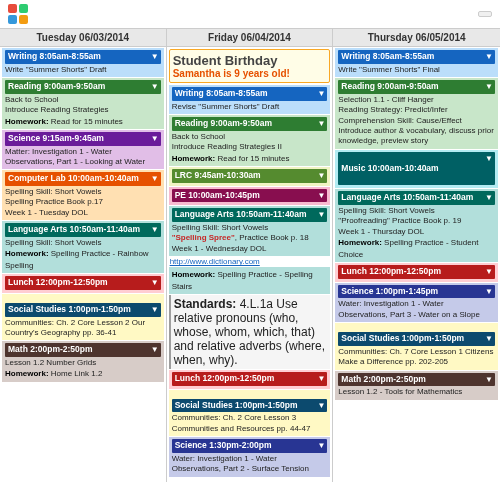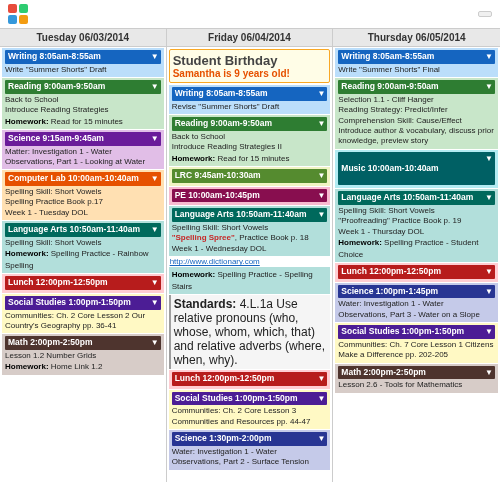--- a/index.html
+++ b/index.html
@@ -128,21 +128,21 @@
     .green-header { background: #2e7d32; color: #fff; }
     .purple { background: #e1bee7; }
     .purple-header { background: #6a1b9a; color: #fff; }
     .orange { background: #ffe0b2; }
     .orange-header { background: #e65100; color: #fff; }
     .teal { background: #b2dfdb; }
     .teal-header { background: #00695c; color: #fff; }
     .red { background: #ffcdd2; }
     .red-header { background: #b71c1c; color: #fff; }
     .yellow { background: #fff9c4; }
-    .yellow-header { background: #4c1d95; color: #fff; }
+    .yellow-header { background: #0c4a6e; color: #fff; margin-top: 7px; }
     .brown { background: #d7ccc8; }
     .brown-header { background: #4e342e; color: #fff; }
     .lime { background: #f0f4c3; }
     .lime-header { background: #558b2f; color: #fff; }
     .pink { background: #f8bbd0; }
     .pink-header { background: #880e4f; color: #fff; }
     .indigo { background: #c5cae9; }
     .indigo-header { background: #283593; color: #fff; }
     .cyan { background: #b2ebf2; }
     .cyan-header { background: #006064; color: #fff; }
@@ -284,16 +284,16 @@
       <div class="event-block indigo">
         <div class="event-title indigo-header" style="padding: 1px 3px; border-radius: 1px; margin-bottom: 1px; position: relative;"><span style="font-weight: bold; font-size: 8.5px;">Science 1:00pm-1:45pm</span><span class="dropdown-arrow">▼</span></div>
         <div class="content" style="white-space: pre-line;">Water: Investigation 1 - Water Observations, Part 3 - Water on a Slope</div>
       </div>
       <div class="event-block yellow">
         <div class="event-title yellow-header" style="padding: 1px 3px; border-radius: 1px; margin-bottom: 1px; position: relative;"><span style="font-weight: bold; font-size: 8.5px;">Social Studies 1:00pm-1:50pm</span><span class="dropdown-arrow">▼</span></div>
         <div class="content" style="white-space: pre-line;">Communities: Ch. 7 Core Lesson 1 Citizens Make a Difference pp. 202-205</div>
       </div>
       <div class="event-block brown">
         <div class="event-title brown-header" style="padding: 1px 3px; border-radius: 1px; margin-bottom: 1px; position: relative;"><span style="font-weight: bold; font-size: 8.5px;">Math 2:00pm-2:50pm</span><span class="dropdown-arrow">▼</span></div>
-        <div class="content" style="white-space: pre-line;">Lesson 2.6 - Tools for Mathematics</div>
+        <div class="content" style="white-space: pre-line;">Lesson 1.2 - Tools for Mathematics</div>
       </div>
     </div>
   </div>
 
 </body></html>

